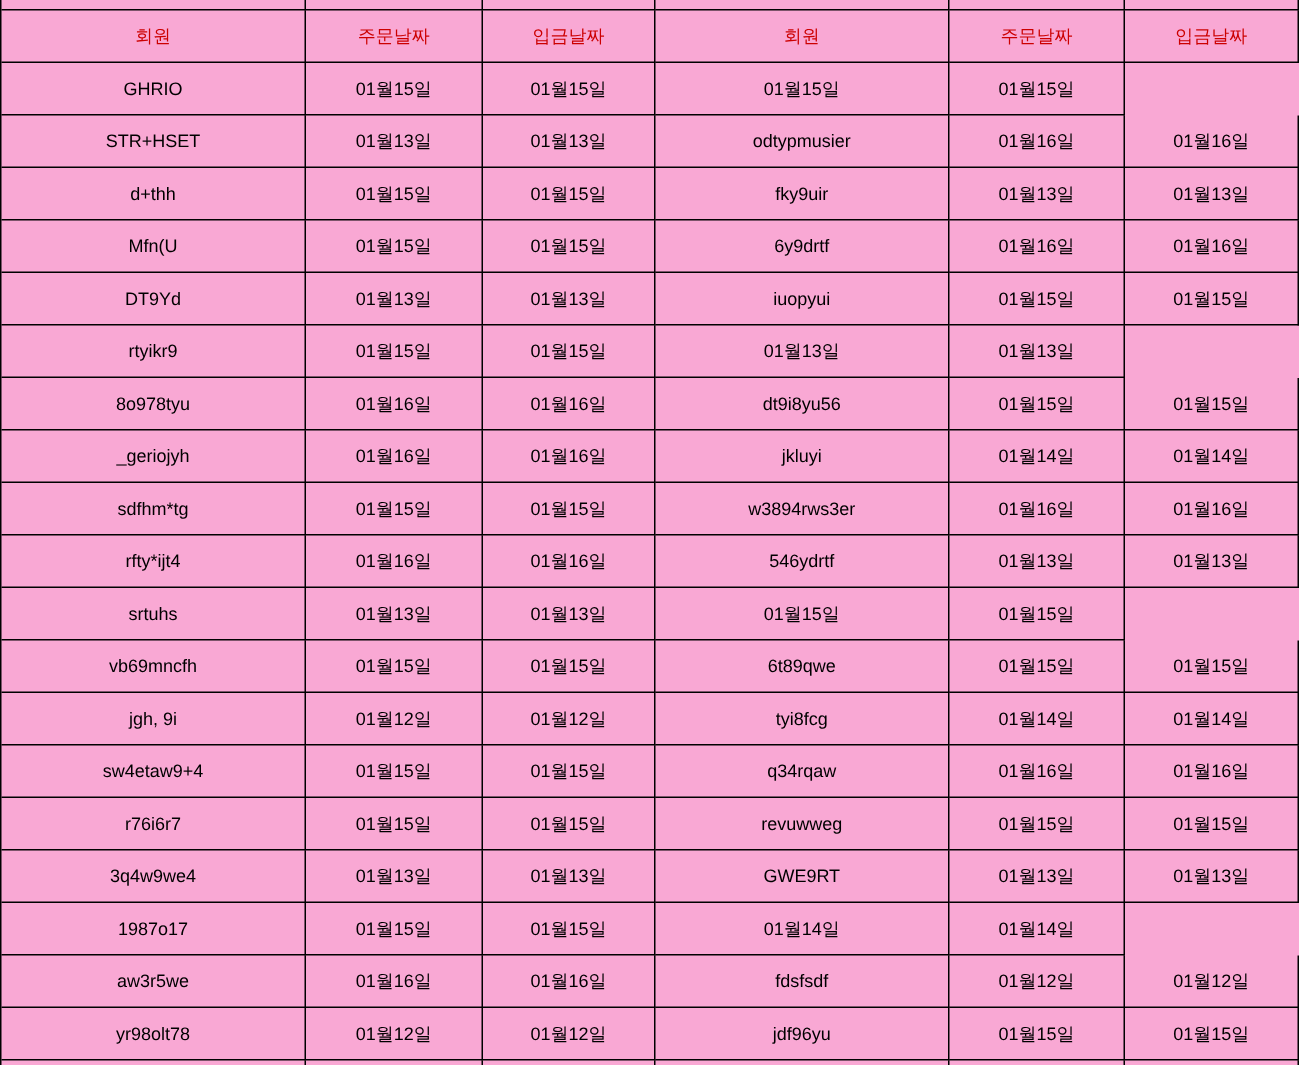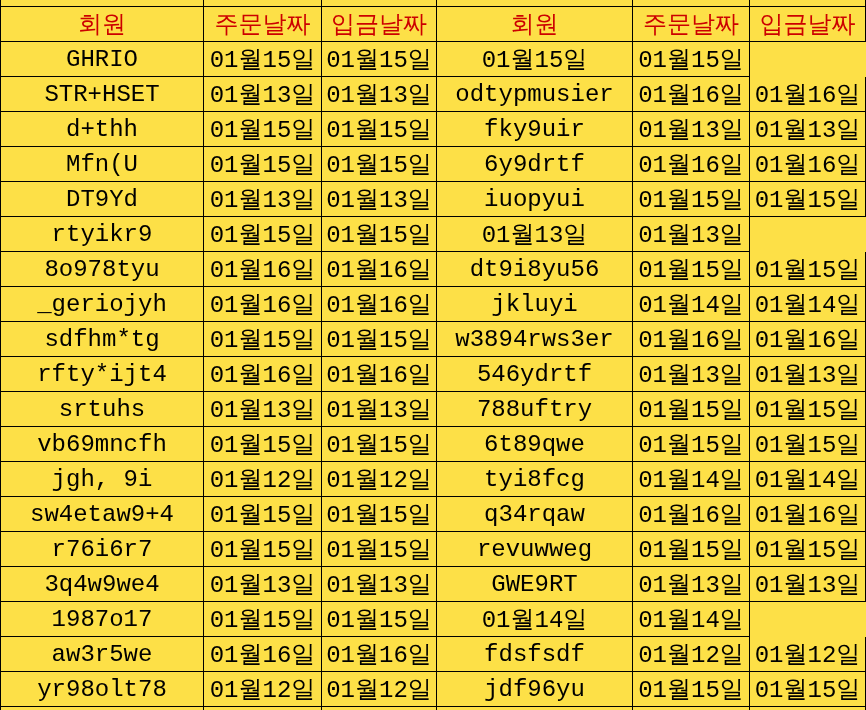--- a/index.html
+++ b/index.html
@@ -1,22 +1,22 @@
 <!DOCTYPE html>
 <html><head>
 <meta charset="utf-8">
 <style>
   html, body { margin: 0; padding: 0; background: #ffffff; }
   .screen {
     width: 866px;
     height: 710px;
-    background: #fde047;
+    background: #f9a8d4;
     overflow: hidden;
-    font-family: Liberation Mono, monospace;
-    font-size: 24px;
+    font-family: Liberation Sans, sans-serif;
+    font-size: 12px;
     color: #000000;
   }
   .tbl {
     border-left: 1px solid #000000;
     width: 866px;
   }
   .row {
     display: grid;
     grid-template-columns: 203px 118px 115px 196px 117px 116px;
   }
@@ -136,21 +136,20 @@
           <div class="cell">01월16일</div>
           <div class="cell">01월16일</div>
           <div class="cell">546ydrtf</div>
           <div class="cell">01월13일</div>
           <div class="cell">01월13일</div>
         </div>
         <div class="row row-data">
           <div class="cell">srtuhs</div>
           <div class="cell">01월13일</div>
           <div class="cell">01월13일</div>
-          <div class="cell">788uftry</div>
           <div class="cell">01월15일</div>
           <div class="cell">01월15일</div>
         </div>
         <div class="row row-data">
           <div class="cell">vb69mncfh</div>
           <div class="cell">01월15일</div>
           <div class="cell">01월15일</div>
           <div class="cell">6t89qwe</div>
           <div class="cell">01월15일</div>
           <div class="cell">01월15일</div>

